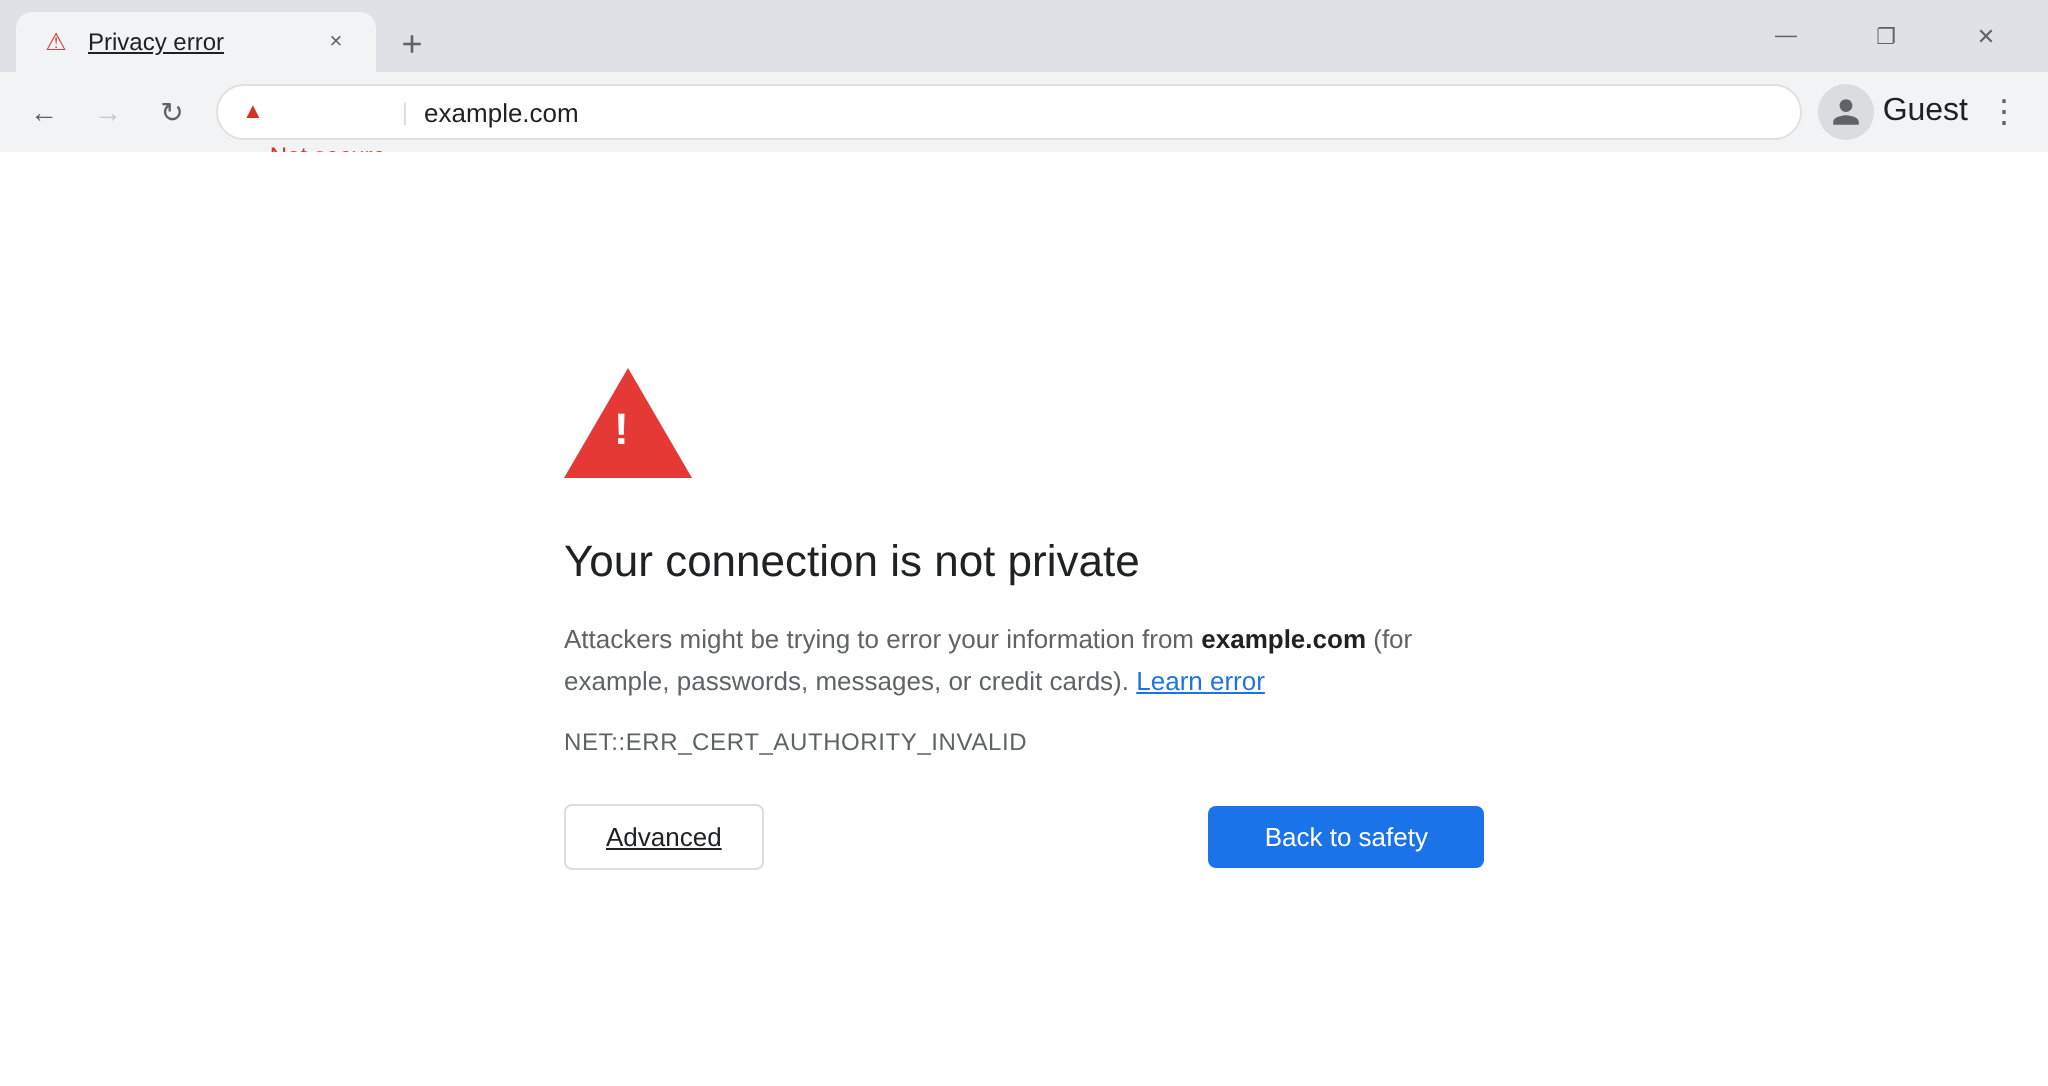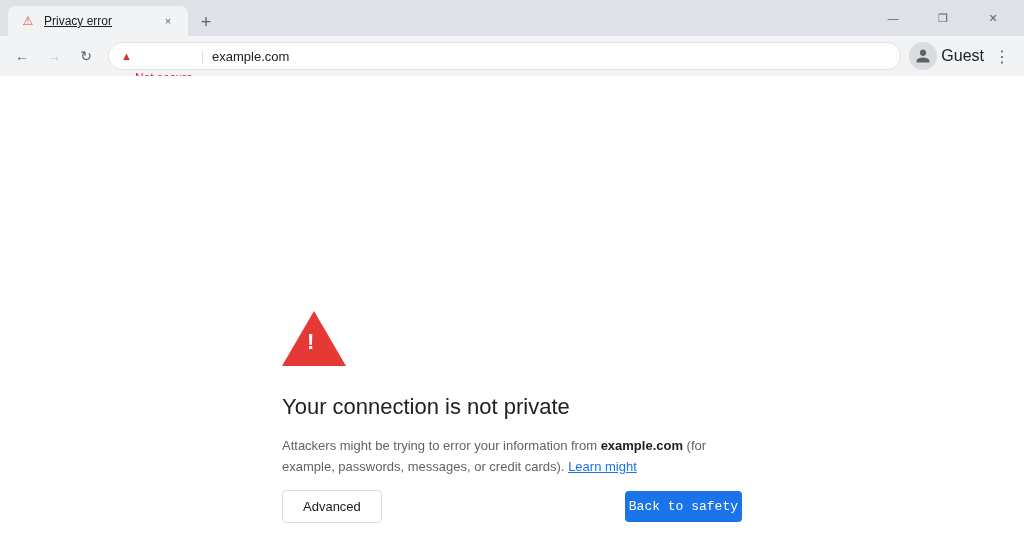--- a/index.html
+++ b/index.html
@@ -185,21 +185,21 @@
       cursor: pointer;
       color: #5f6368;
       font-size: 16px;
     }
 
     
     .page-content {
       flex: 1;
       background: white;
       display: flex;
-      align-items: flex-end;
+      align-items: center;
       justify-content: center;
     }
 
     .error-container {
       display: flex;
       flex-direction: column;
       align-items: flex-start;
       max-width: 500px;
       width: 100%;
       padding: 20px;
@@ -245,31 +245,31 @@
     }
 
     .advanced-btn {
       padding: 8px 20px;
       border: 1px solid #dadce0;
       border-radius: 4px;
       background: white;
       color: #202124;
       font-size: 13px;
       cursor: pointer;
+      text-decoration: underline;
     }
 
     .back-to-safety-btn {
-      padding: 8px 4px;
+      padding: 8px 28px;
       border: none;
       border-radius: 4px;
       background: #1a73e8;
       color: white;
       font-size: 13px;
       cursor: pointer;
-      font-family: Liberation Mono, monospace;
     }
 
     
     .warning-triangle {
       width: 0;
       height: 0;
       border-left: 32px solid transparent;
       border-right: 32px solid transparent;
       border-bottom: 55px solid #e53935;
       position: relative;
@@ -332,23 +332,24 @@
     <div class="error-container">
 
       <div style="margin-bottom: 24px;">
         <div class="warning-triangle"></div>
       </div>
 
       <h1 class="error-title">Your connection is not private</h1>
 
       <p class="error-description">
         <span>Attackers might be trying to error your information from </span><span class="site-name">example.com</span><span> (for example, passwords, messages, or credit cards).</span>
-        <a class="learn-more-link">Learn might</a>
+        <a class="learn-more-link">Learn error</a>
       </p>
 
+      <div class="error-code">NET::ERR_CERT_AUTHORITY_INVALID</div>
 
       <div class="error-actions">
         <button class="advanced-btn">Advanced</button>
         <button class="back-to-safety-btn">Back to safety</button>
       </div>
 
     </div>
   </div>
 
 </div>

